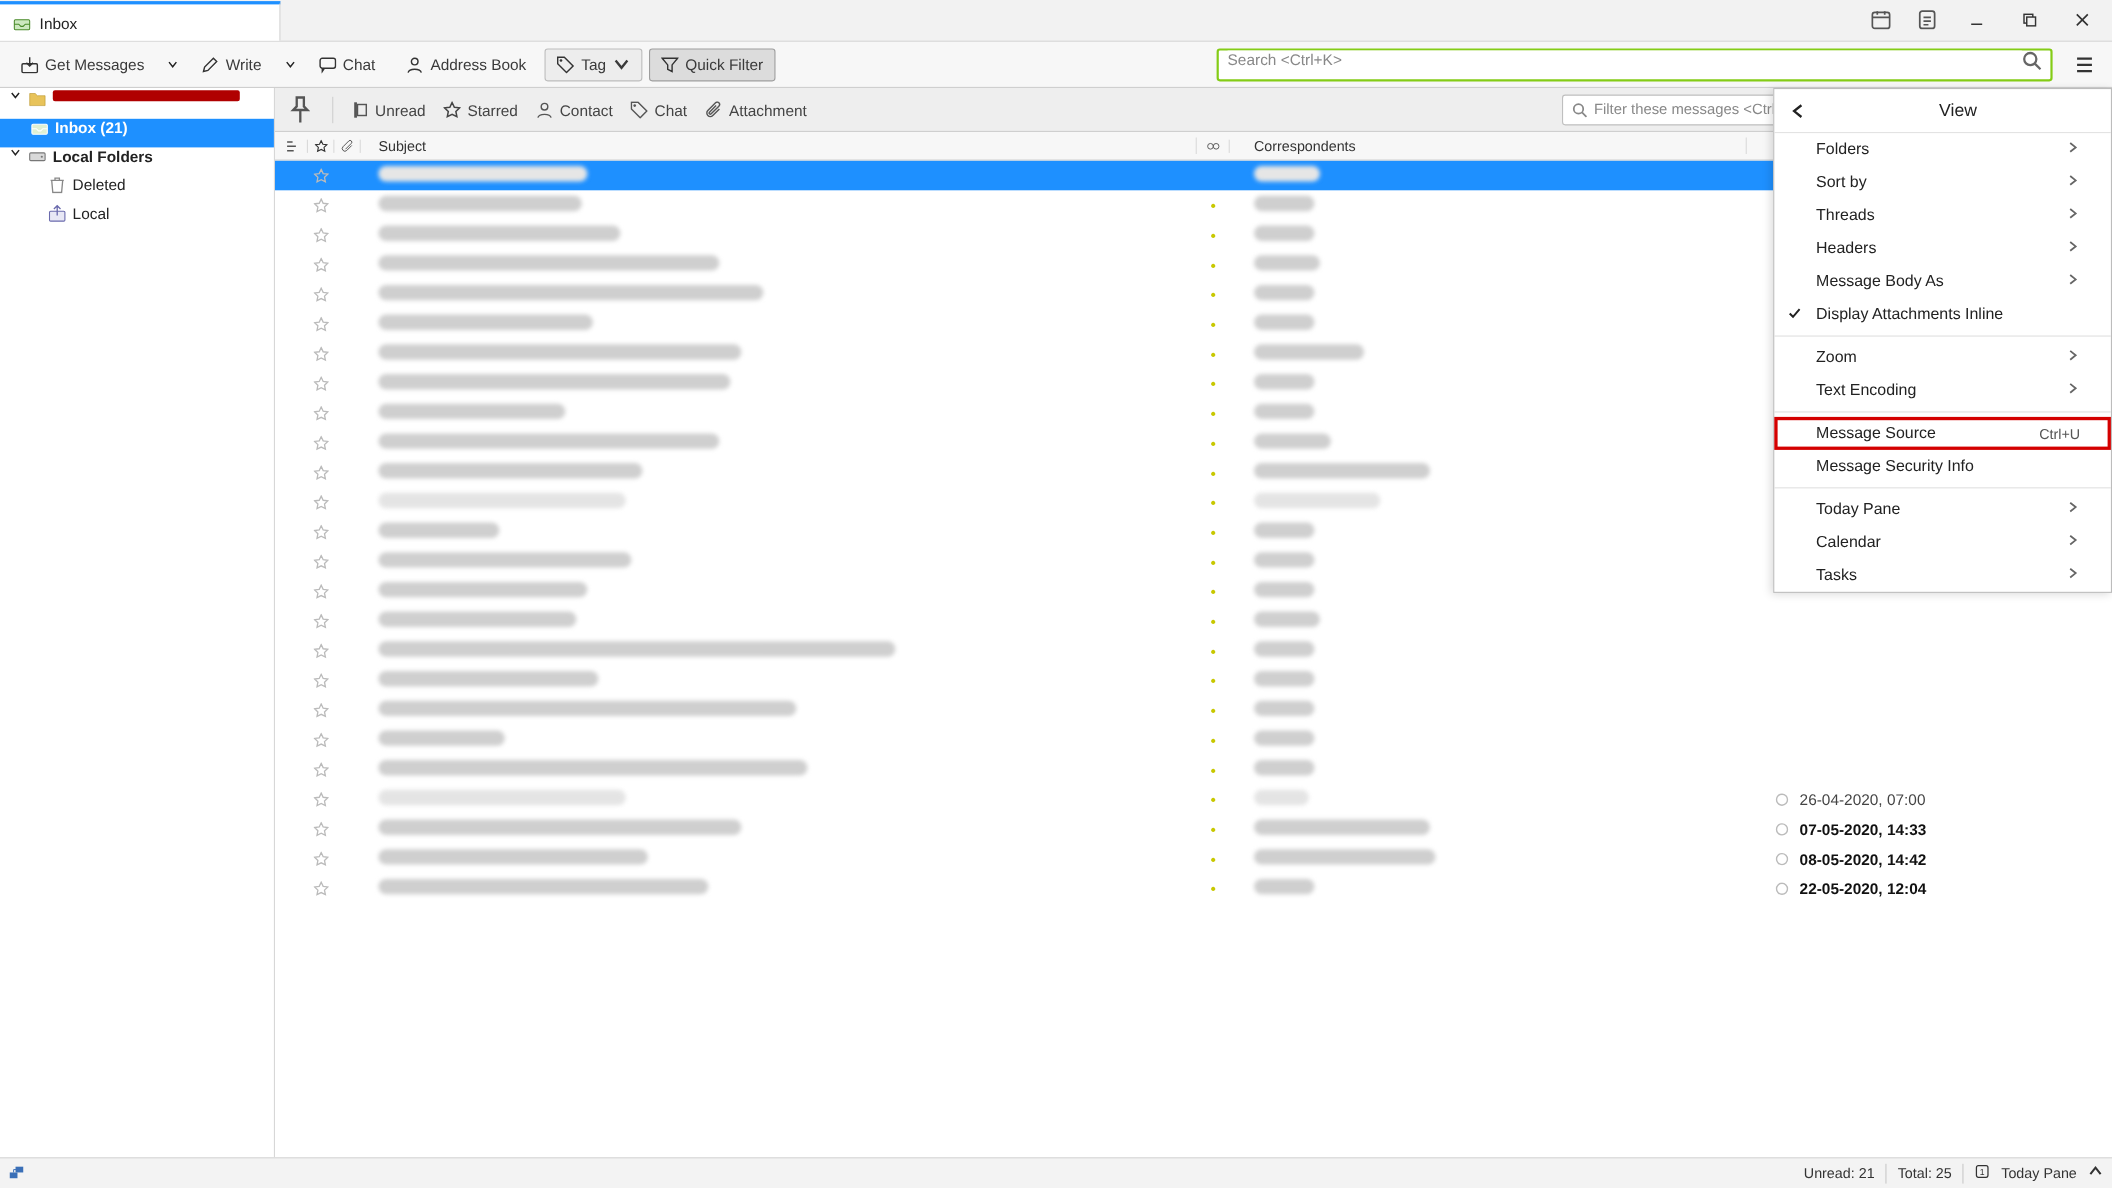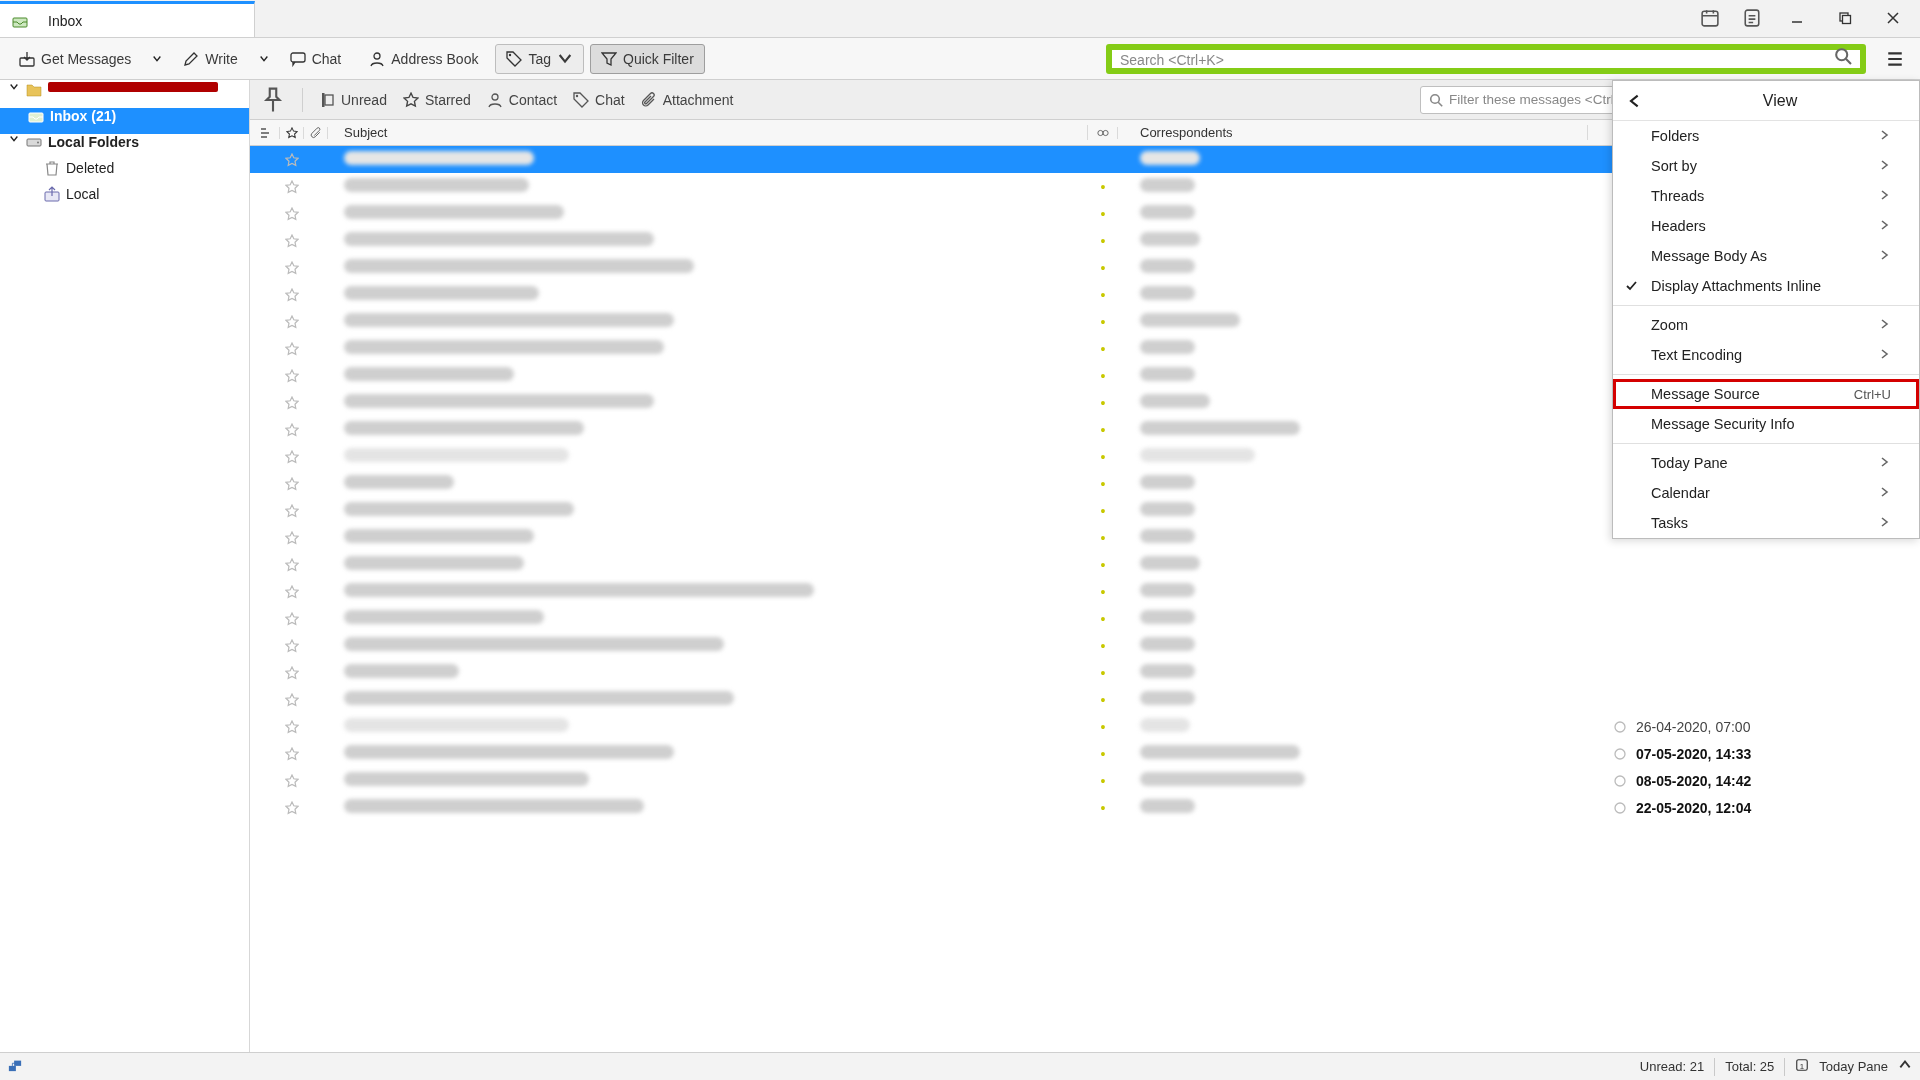--- a/index.html
+++ b/index.html
@@ -1,36 +1,36 @@
 <!DOCTYPE html>
 <html><head>
 <meta charset="utf-8">
 <style>
 * { margin:0; padding:0; box-sizing:border-box; font-family:"Segoe UI",Arial,sans-serif; }
 body { width:1920px; height:1080px; background:#fff; overflow:hidden; font-size:14px; color:#222; }
 
 
 #tabbar { height:38px; background:#f2f2f2; border-bottom:1px solid #d0d0d0; display:flex; align-items:flex-end; }
-.tab { height:36px; min-width:255px; background:#fff; border-right:1px solid #d0d0d0; display:flex; align-items:center; padding:0 12px; gap:20px; border-top:3px solid #1e90ff; }
+.tab { height:36px; min-width:255px; background:#fff; border-right:1px solid #d0d0d0; display:flex; align-items:center; padding:0 12px; gap:8px; border-top:3px solid #1e90ff; }
 .tab .icon { width:16px; height:16px; }
 #winbtns { margin-left:auto; display:flex; align-items:center; gap:2px; padding-right:4px; height:38px;}
 #winbtns .wbtn { width:46px; height:32px; display:flex; align-items:center; justify-content:center; color:#555; }
 #winbtns .wbtn svg{width:14px;height:14px;}
 .appicon{ width:28px; height:28px; display:flex; align-items:center; justify-content:center; margin:0 6px;}
 .appicon svg{width:18px;height:18px;}
 
 
 #toolbar { height:42px; background:#f7f7f7; border-bottom:1px solid #cfcfcf; display:flex; align-items:center; padding:0 8px; gap:6px;}
 .tbtn { height:30px; padding:0 10px; display:flex; align-items:center; gap:6px; border:1px solid transparent; border-radius:3px; color:#3a3a3a;}
 .tbtn.box { border:1px solid #bdbdbd; background:#ededed;align-items:center;}
 .tbtn.active { border:1px solid #9e9e9e; background:#dcdcdc;}
 .tbtn svg{width:16px;height:16px;}
 .split { width:18px; height:30px; display:flex; align-items:center; justify-content:center; border:1px solid transparent; border-radius:3px;}
 .split svg{width:10px;height:10px;}
-#searchwrap { margin-left:auto; width:760px; height:30px; border:6px solid #84cc16; border-radius:3px; display:flex; align-items:flex-end; padding:0 8px; background:#fff;}
+#searchwrap { margin-left:auto; width:760px; height:30px; border:2px solid #84cc16; border-radius:3px; display:flex; align-items:flex-start; padding:0 8px; background:#fff;}
 #searchwrap input { border:none; outline:none; flex:1; font-size:14px; color:#333;}
 #searchwrap input::placeholder{color:#888;}
 #searchwrap svg{width:18px;height:18px; color:#666;}
 .hamb { width:34px; height:30px; display:flex; align-items:center; justify-content:center; margin-left:6px;}
 .hamb svg{width:18px;height:18px;}
 
 
 #body { display:flex; height:calc(1080px - 38px - 42px - 28px); position:relative;}
 #sidebar { width:250px; border-right:1px solid #d7d7d7; background:#fff; padding-top:2px;}
 .srow { height:26px; display:flex; align-items:flex-start; padding-left:8px; gap:6px; }

